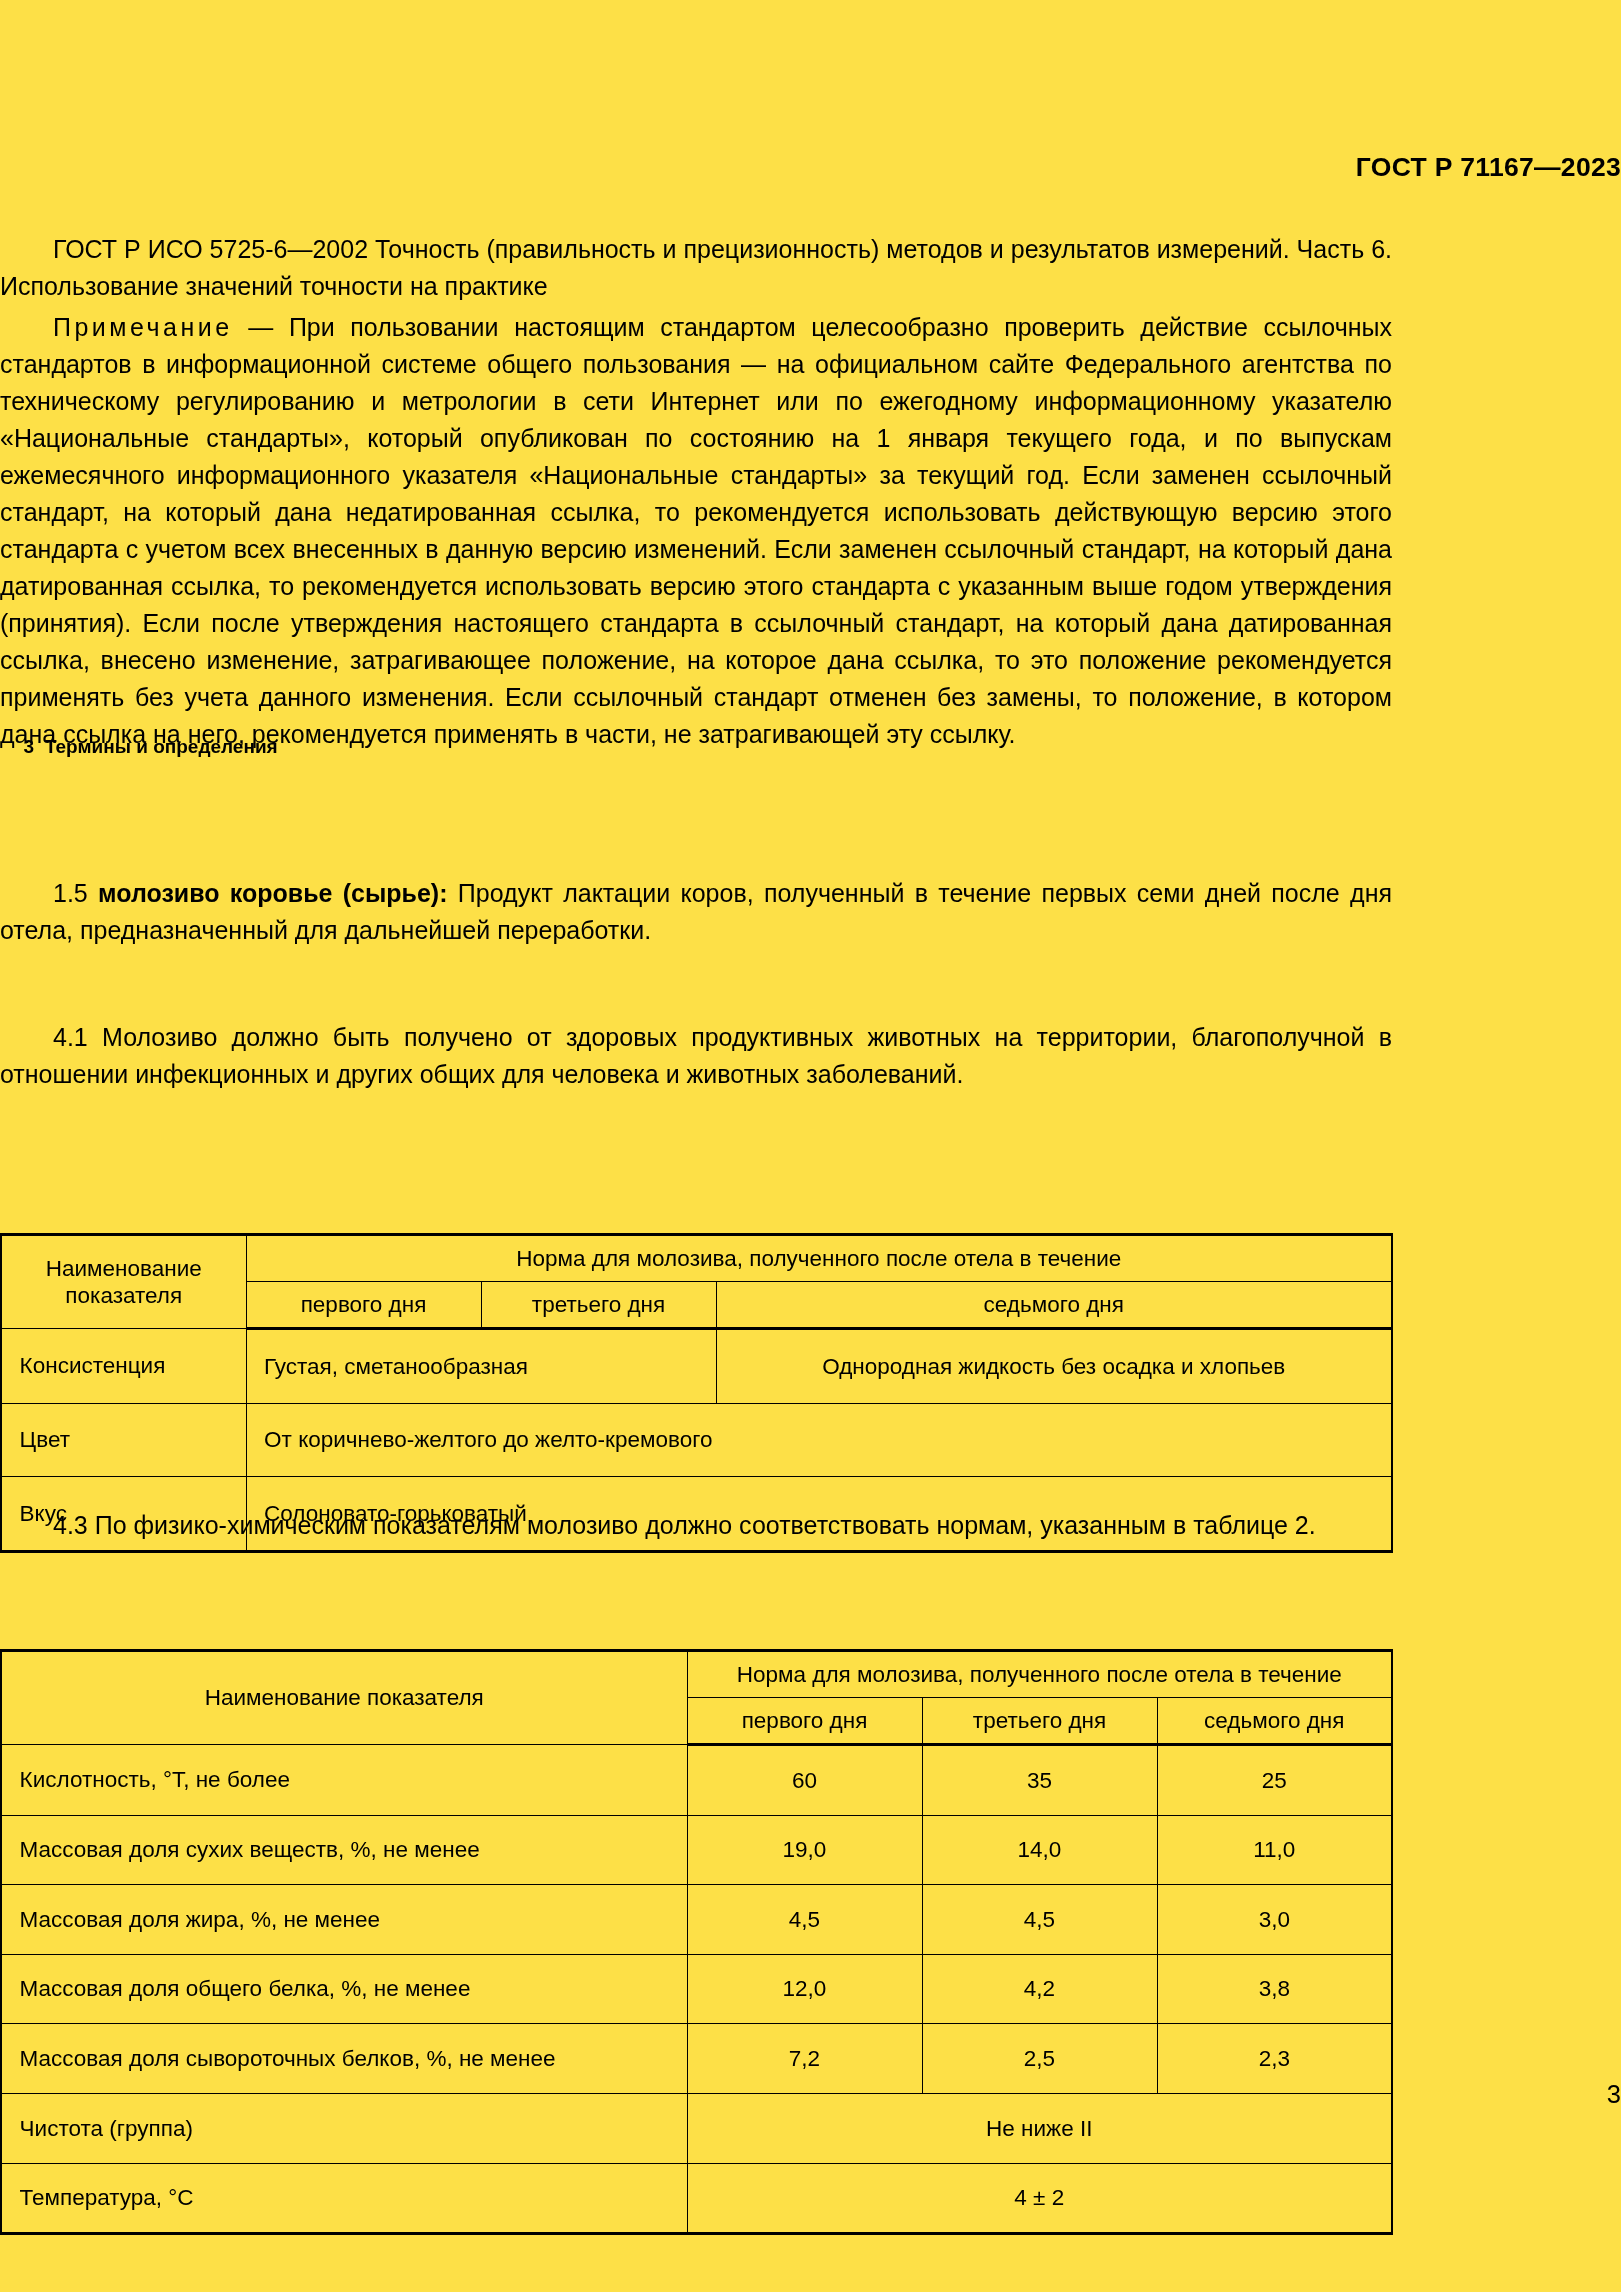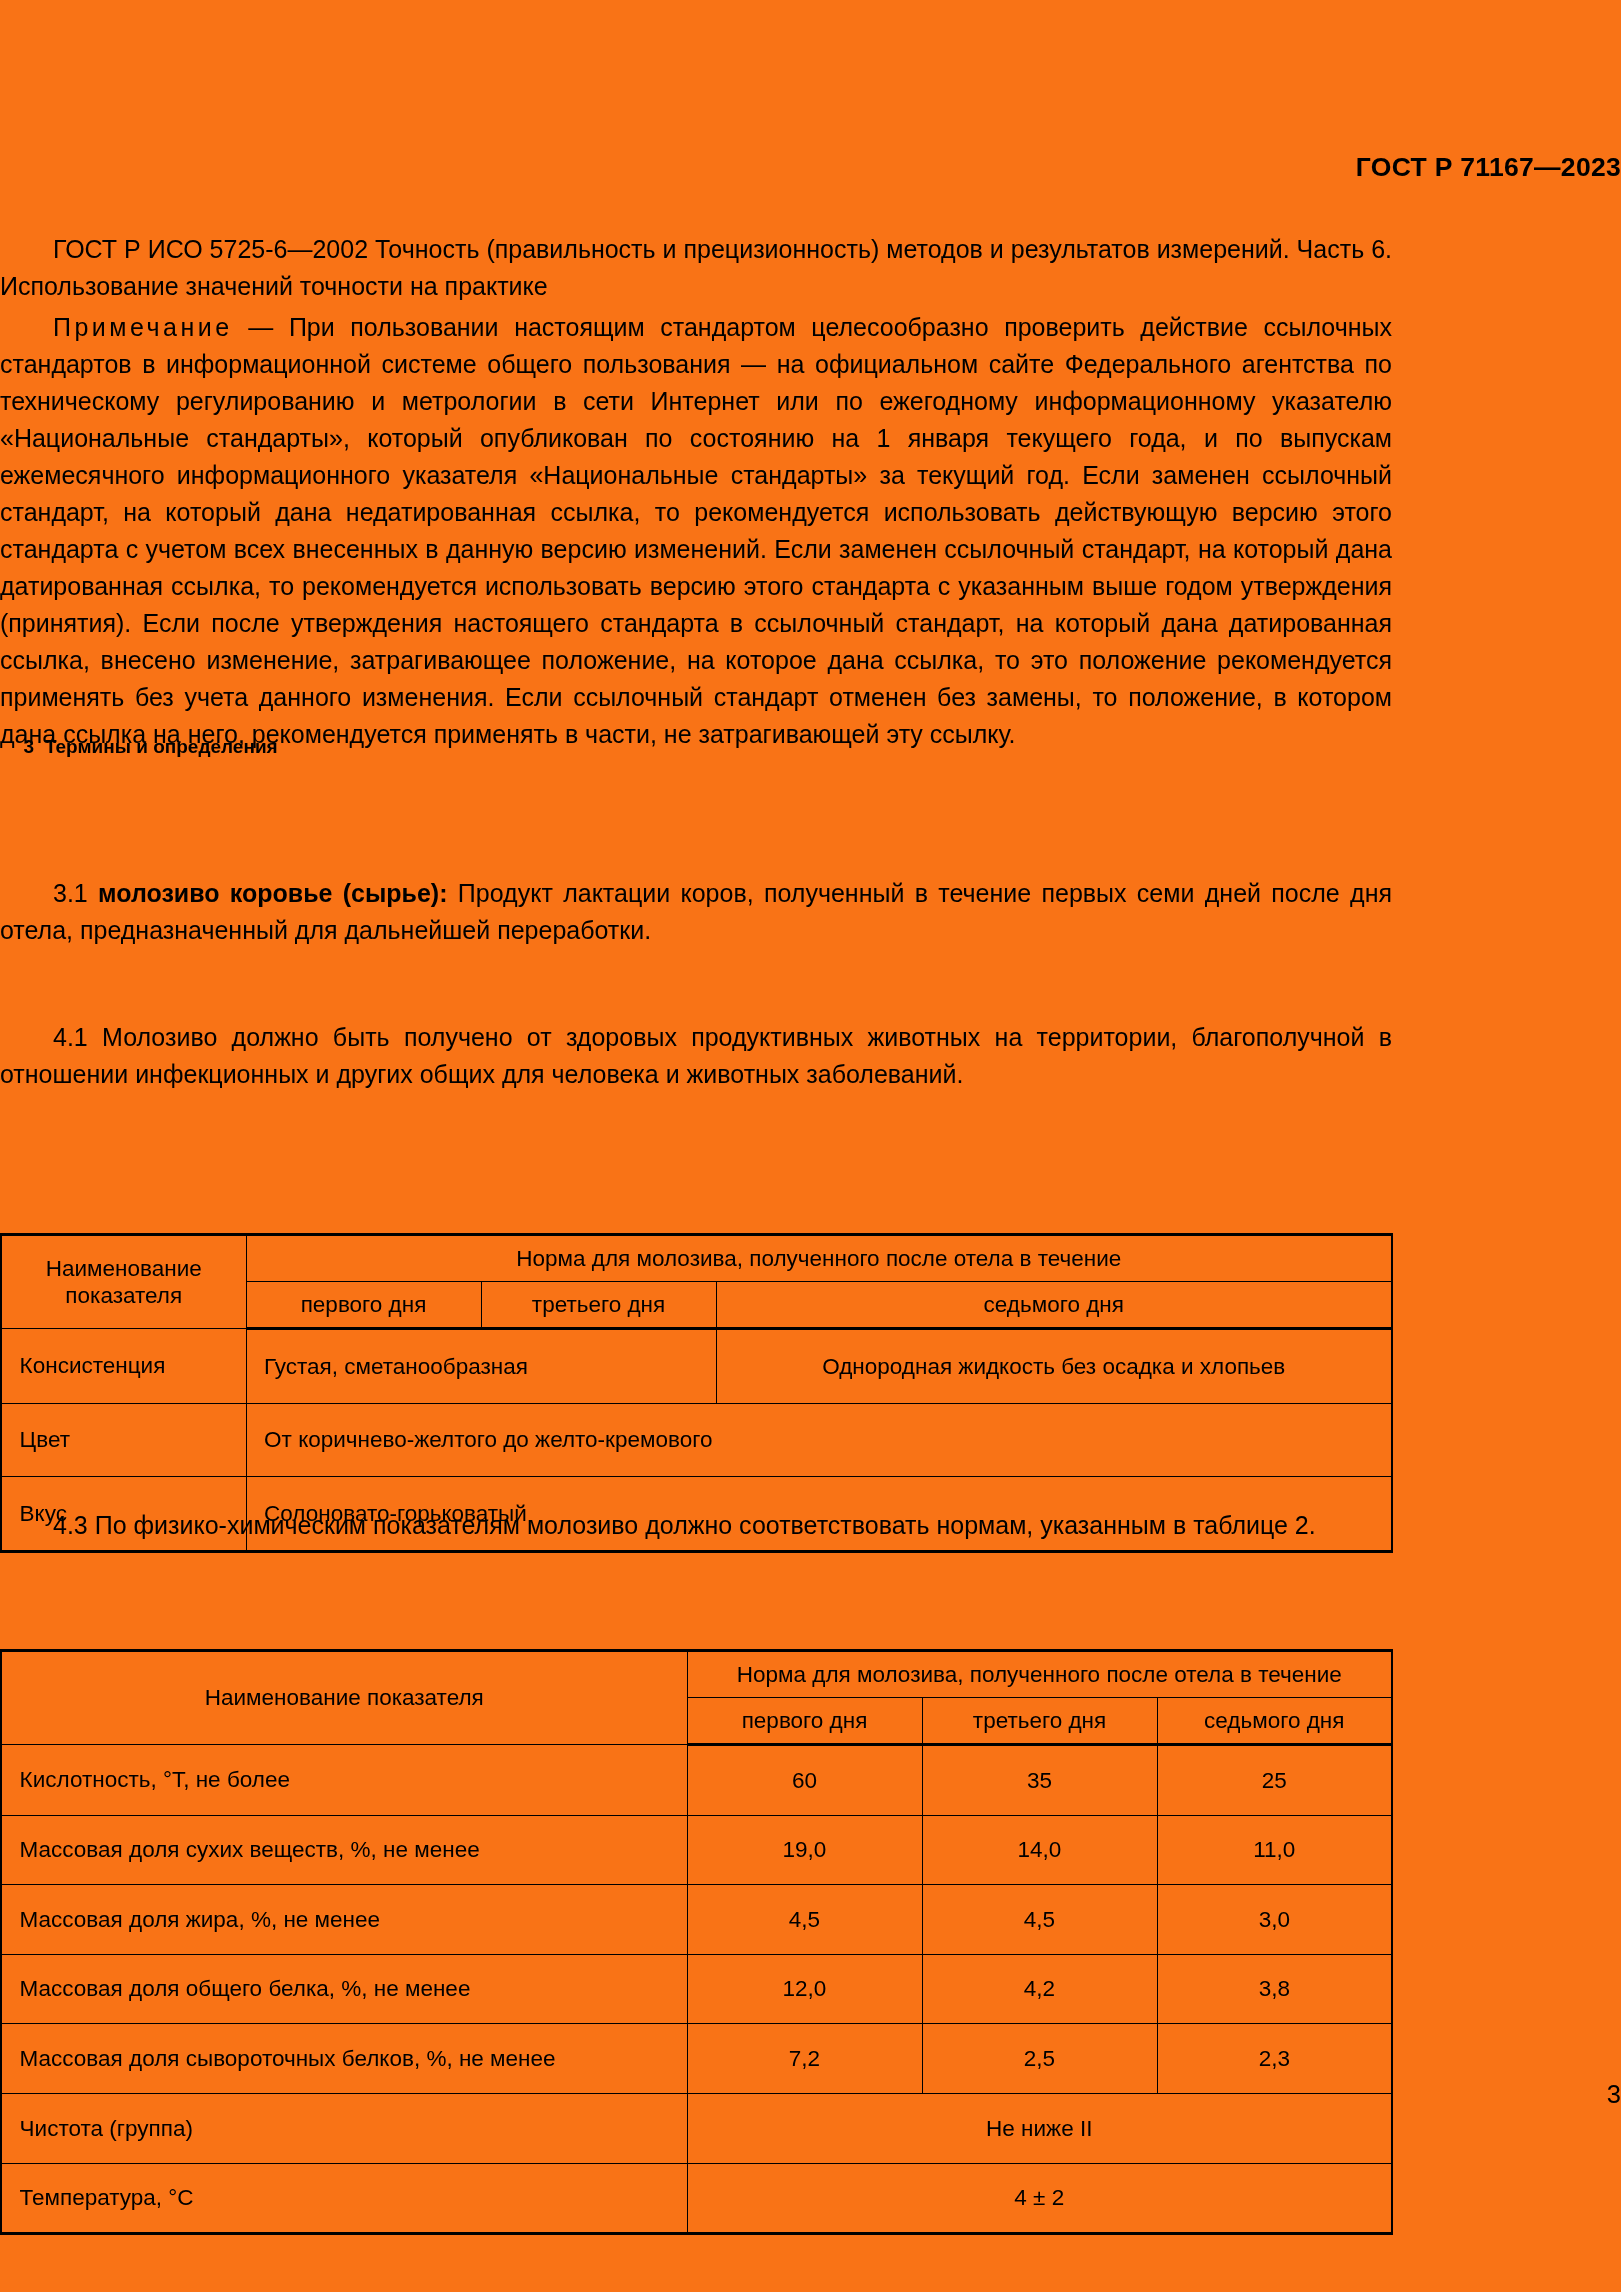--- a/index.html
+++ b/index.html
@@ -10,21 +10,21 @@
   }
   body {
     font-family: "Liberation Sans", sans-serif;
     color: #000000;
   }
   .page {
     position: relative;
     width: 1621px;
     height: 2293px;
     margin: 0 auto;
-    background: #f97316;
+    background: #fde047;
     box-sizing: border-box;
     padding: 16px;
     overflow: hidden;
   }
 
   
   .doc-header {
     position: absolute;
     right: 0;
     top: 152px;
@@ -159,21 +159,21 @@
   <div class="body-block" style="top:309px;">
     <p class="para indent"><span class="note-label">Примечание</span><span> — </span><span>При пользовании настоящим стандартом целесообразно проверить действие ссылочных стандартов в информационной системе общего пользования — на официальном сайте Федерального агентства по техническому регулированию и метрологии в сети Интернет или по ежегодному информационному указателю «Национальные стандарты», который опубликован по состоянию на 1 января текущего года, и по выпускам ежемесячного информационного указателя «Национальные стандарты» за текущий год. Если заменен ссылочный стандарт, на который дана недатированная ссылка, то рекомендуется использовать действующую версию этого стандарта с учетом всех внесенных в данную версию изменений. Если заменен ссылочный стандарт, на который дана датированная ссылка, то рекомендуется использовать версию этого стандарта с указанным выше годом утверждения (принятия). Если после утверждения настоящего стандарта в ссылочный стандарт, на который дана датированная ссылка, внесено изменение, затрагивающее положение, на которое дана ссылка, то это положение рекомендуется применять без учета данного изменения. Если ссылочный стандарт отменен без замены, то положение, в котором дана ссылка на него, рекомендуется применять в части, не затрагивающей эту ссылку.</span></p>
   </div>
 
   <div class="body-block" style="top:730px;">
     <h2 class="section-title"><span class="num">3</span><span>Термины и определения</span></h2>
   </div>
 
 
   <div class="body-block" style="top:875px;">
-    <p class="para indent"><span>3.1</span><span>&nbsp;</span><strong>молозиво коровье (сырье):</strong><span>&nbsp;</span><span>Продукт лактации коров, полученный в течение первых семи дней после дня отела, предназначенный для дальнейшей переработки.</span></p>
+    <p class="para indent"><span>1.5</span><span>&nbsp;</span><strong>молозиво коровье (сырье):</strong><span>&nbsp;</span><span>Продукт лактации коров, полученный в течение первых семи дней после дня отела, предназначенный для дальнейшей переработки.</span></p>
   </div>
 
 
   <div class="body-block" style="top:1019px;">
     <p class="para indent">4.1  Молозиво должно быть получено от здоровых продуктивных животных на территории, благополучной в отношении инфекционных и других общих для человека и животных заболеваний.</p>
   </div>
 
 
 
   <table class="gost" id="table-1" style="top:1233px;">

